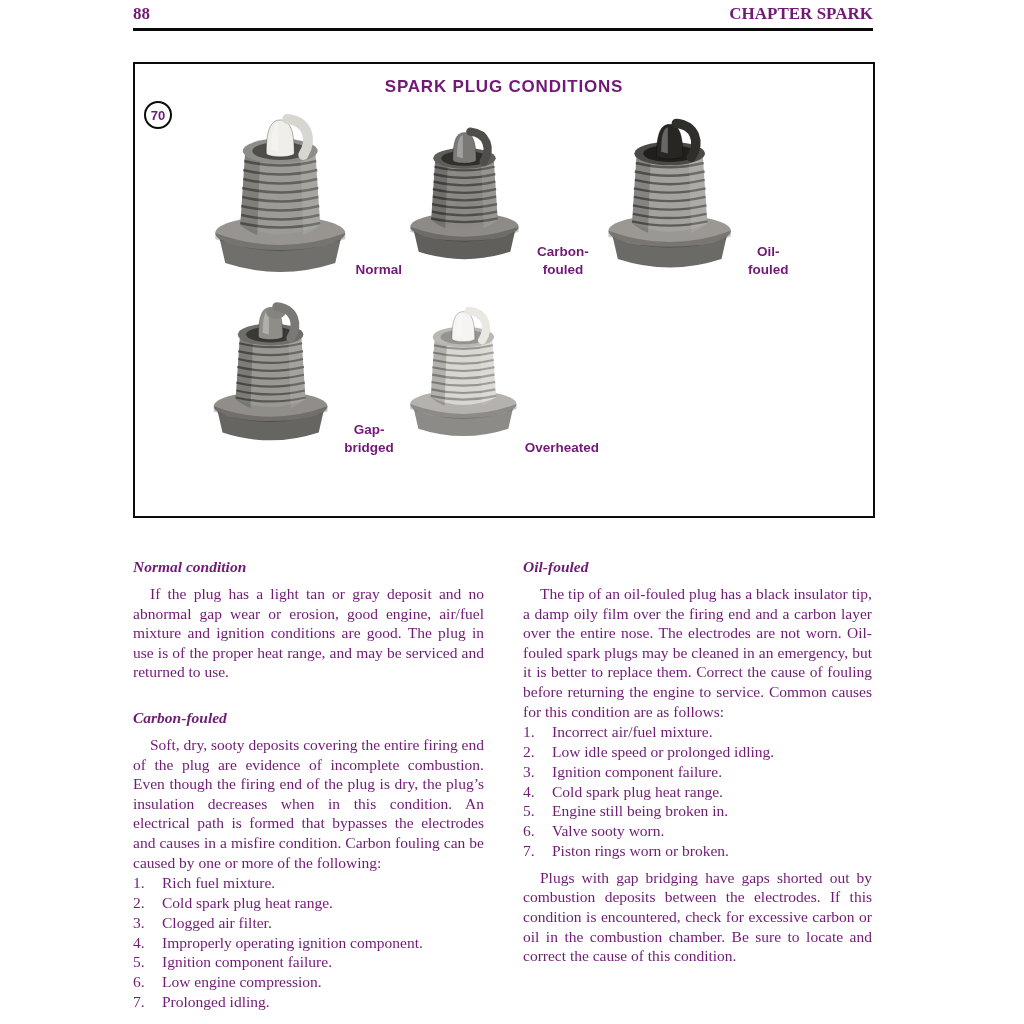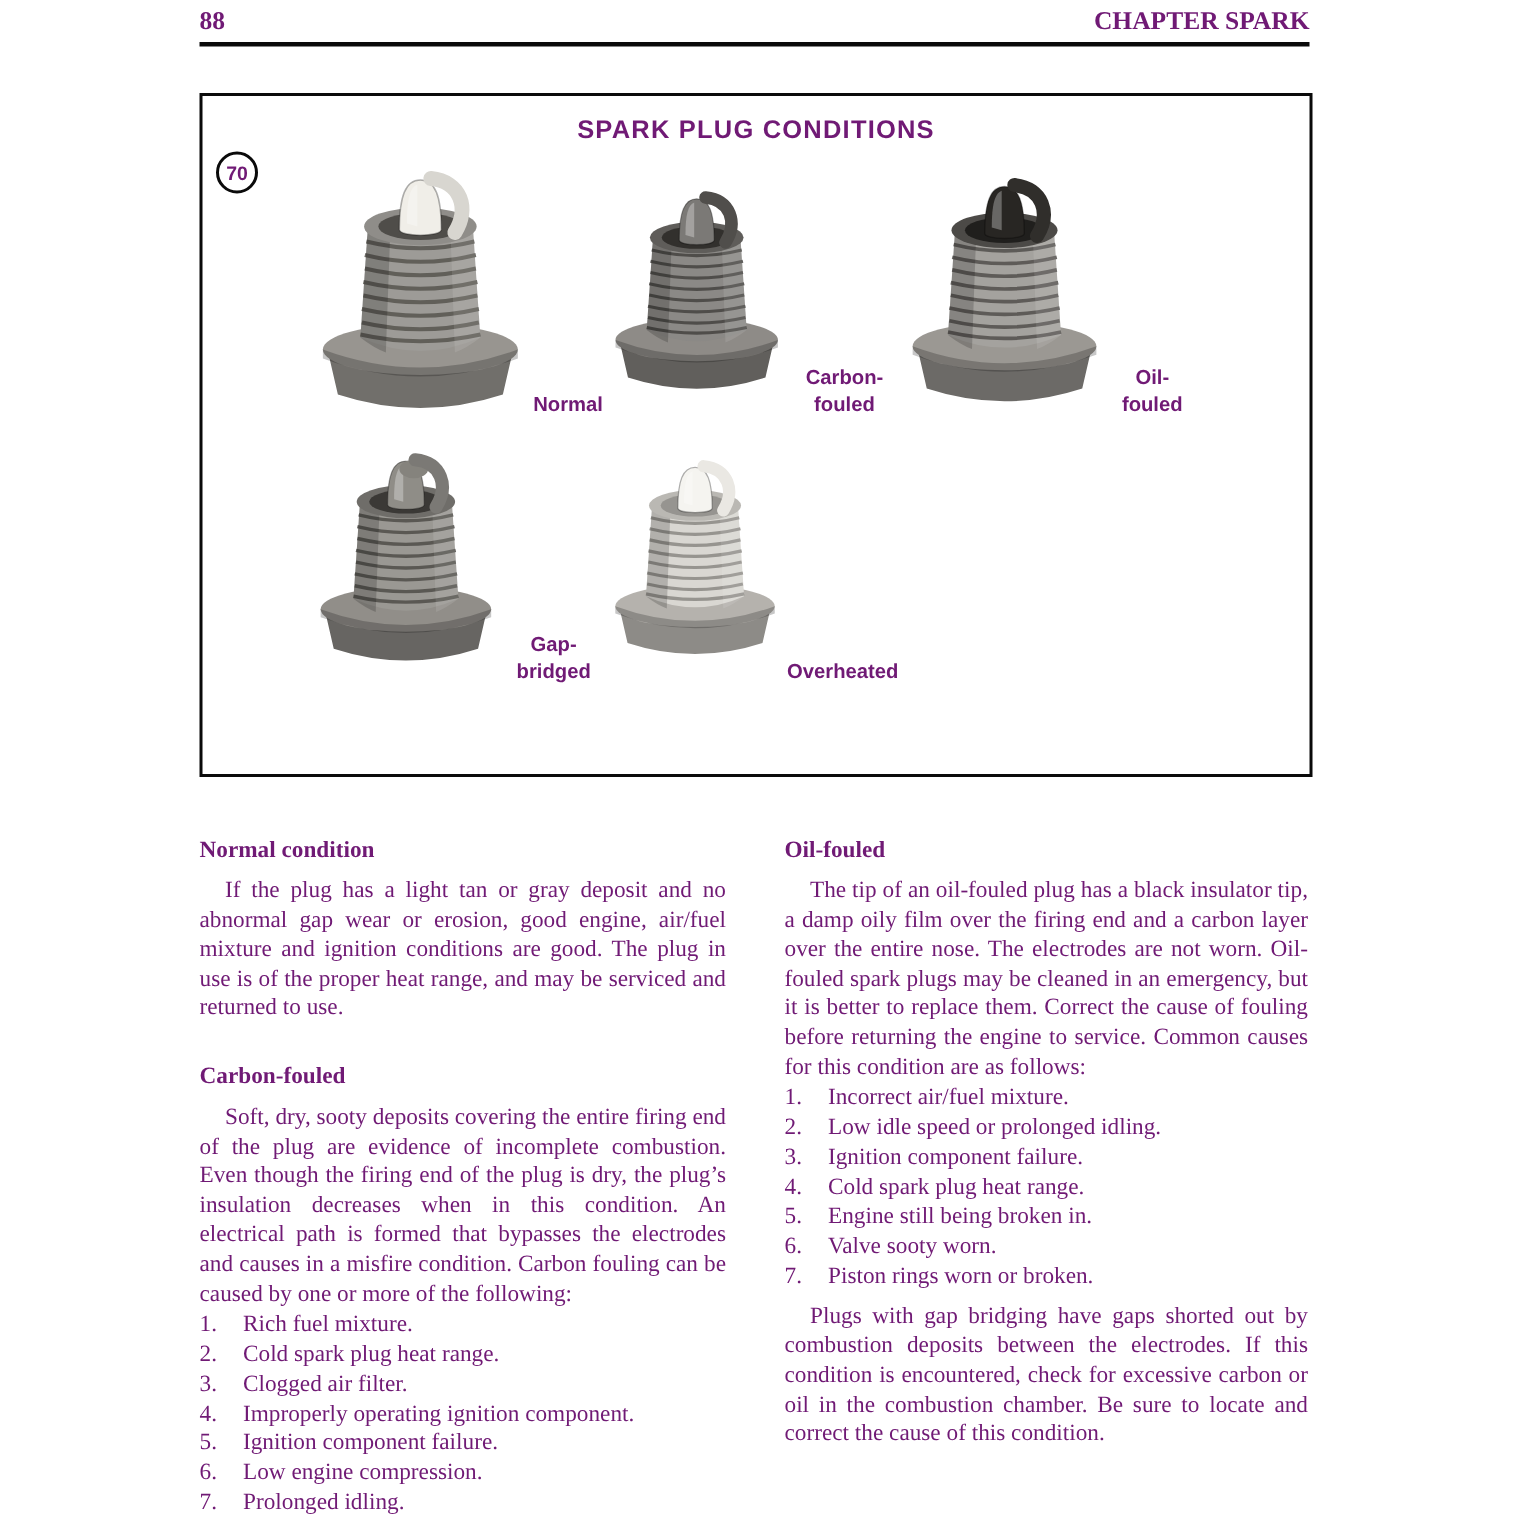--- a/index.html
+++ b/index.html
@@ -26,21 +26,21 @@
   .plug-cell{display:flex;flex-direction:row;align-items:flex-end;}
   .plug-photo{width:160px;height:168px;display:block;}
   .plug-label{margin-top:6px;font:bold 13.5px "Liberation Sans",sans-serif;
               text-align:center;line-height:18px;}
 
   
   .col{position:absolute;top:557px;font-size:15.5px;line-height:19.6px;
        text-align:justify;}
   .col-left{left:133px;width:351px;}
   .col-right{left:523px;width:349px;}
-  .sec{font-size:15.5px;font-weight:bold;margin:0;
+  .sec{font-size:15.5px;font-style:italic;font-weight:bold;margin:0;
        text-align:left;line-height:20px;}
   .sec.later{margin-top:26px;}
   .col p{margin:7px 0 0;text-indent:17px;}
   .nlist{margin-top:1px;}
   .li{display:flex;line-height:19.8px;text-align:left;}
   .li .n{flex:0 0 29px;}
   .li .t{flex:1 1 auto;}
 </style>
 </head>
 <body>

